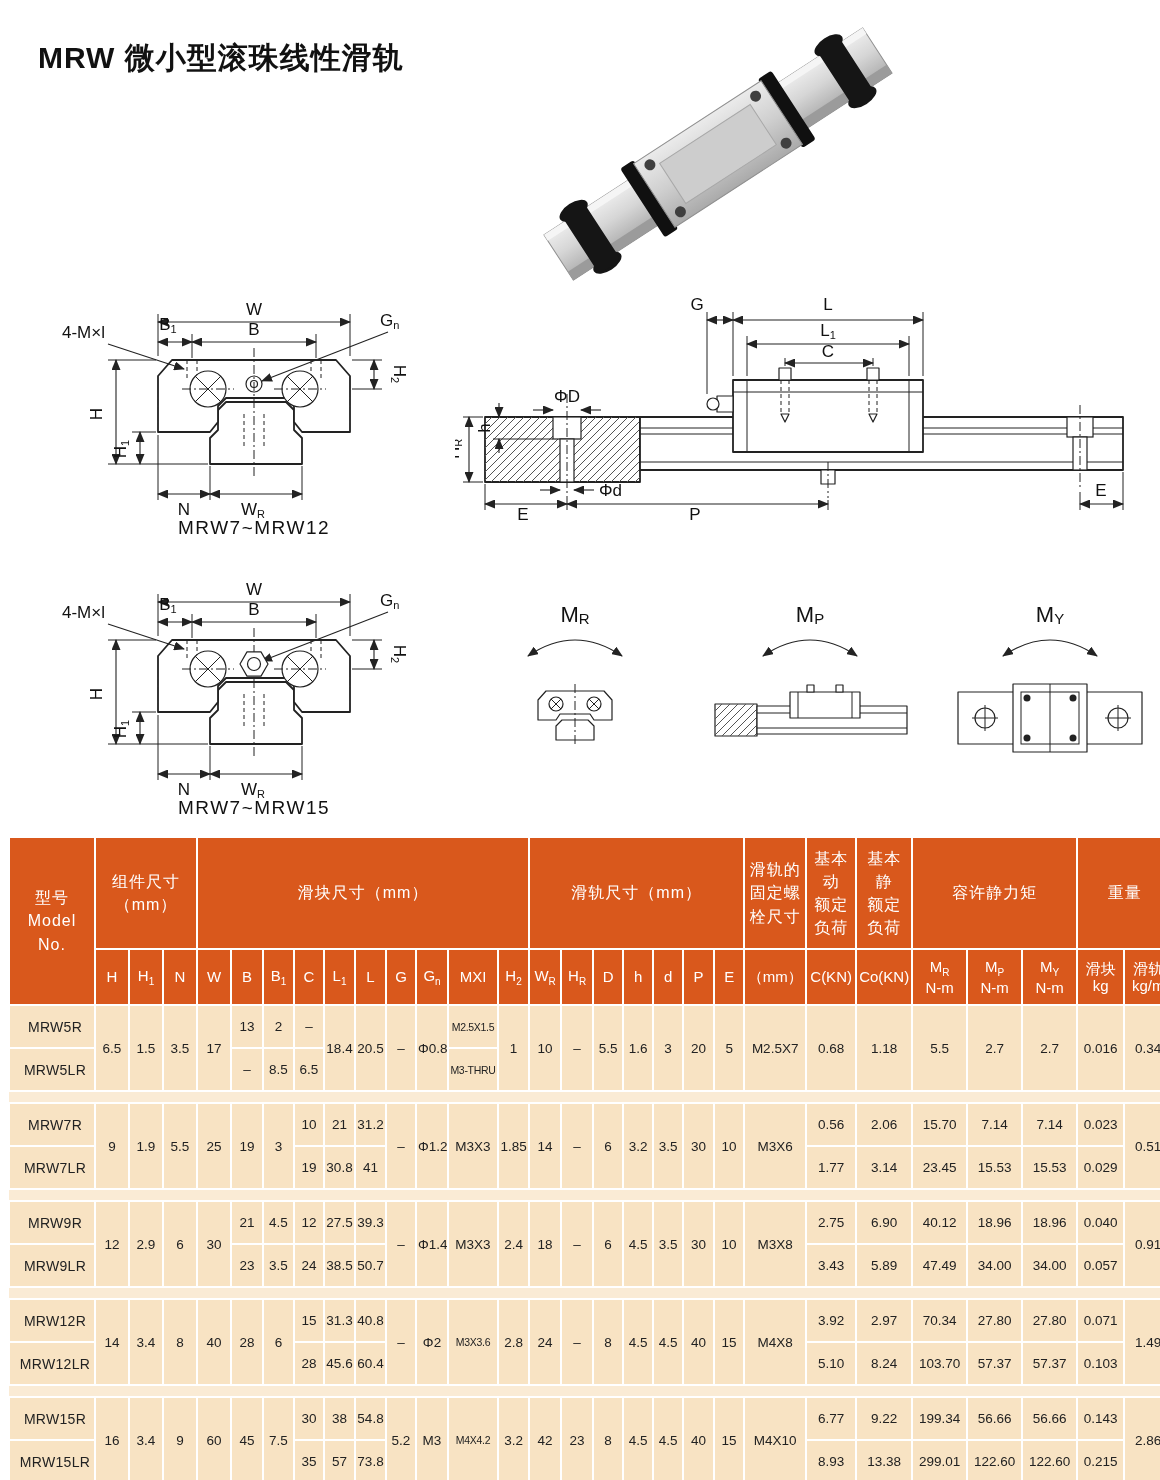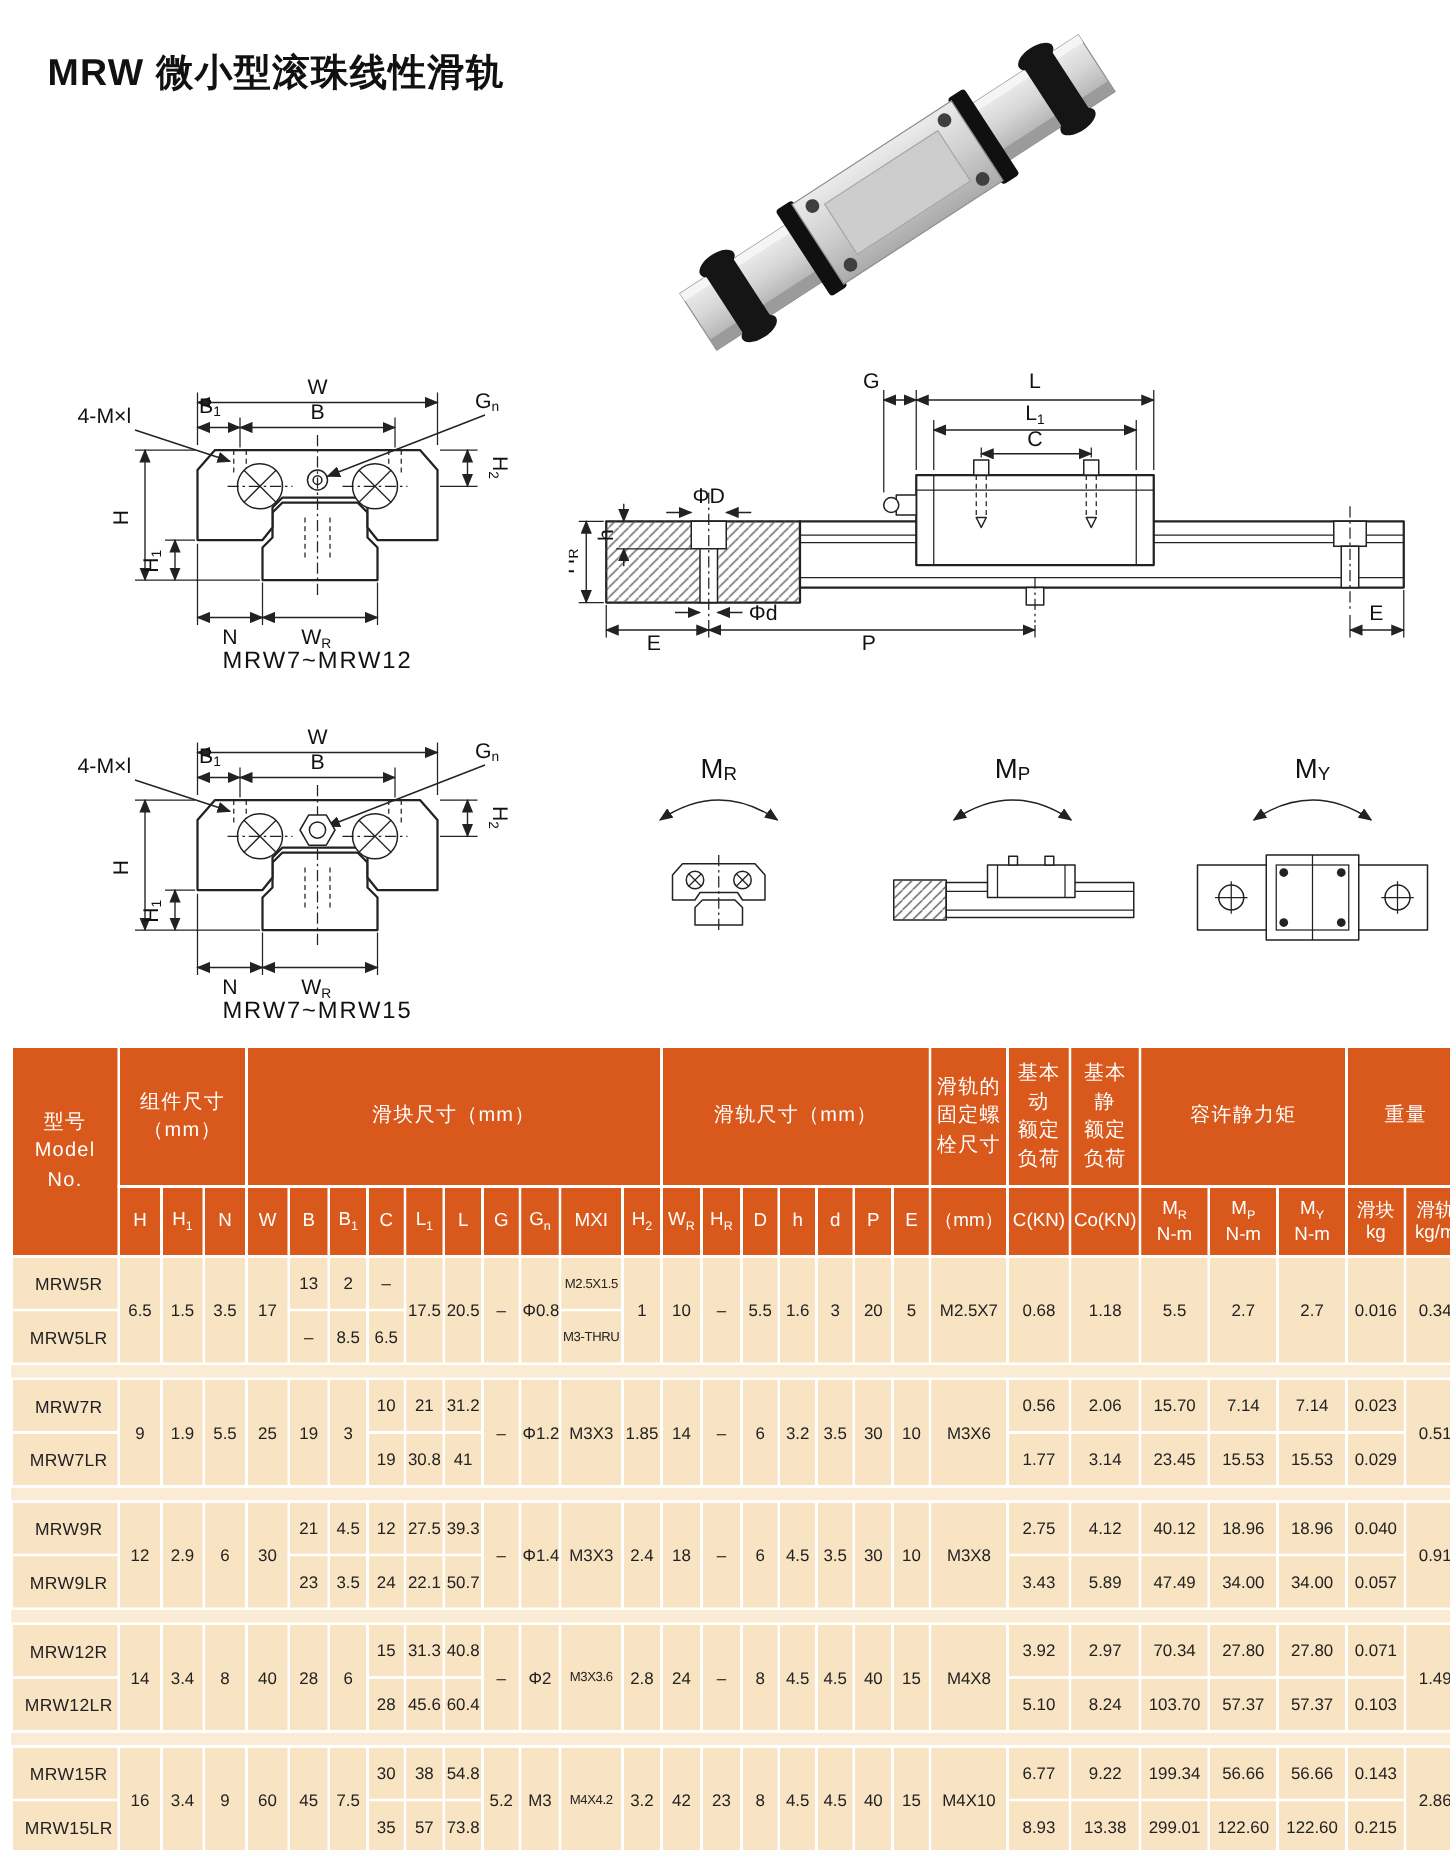--- a/index.html
+++ b/index.html
@@ -399,21 +399,21 @@
         <tbody>
           <tr>
             <td class="model">MRW5R</td>
             <td rowspan="2">6.5</td>
             <td rowspan="2">1.5</td>
             <td rowspan="2">3.5</td>
             <td rowspan="2">17</td>
             <td>13</td>
             <td>2</td>
             <td>–</td>
-            <td rowspan="2">17.5</td>
+            <td rowspan="2">18.4</td>
             <td rowspan="2">20.5</td>
             <td rowspan="2">–</td>
             <td rowspan="2">Φ0.8</td>
             <td class="small">M2.5X1.5</td>
             <td rowspan="2">1</td>
             <td rowspan="2">10</td>
             <td rowspan="2">–</td>
             <td rowspan="2">5.5</td>
             <td rowspan="2">1.6</td>
             <td rowspan="2">3</td>
@@ -501,33 +501,33 @@
             <td rowspan="2">2.4</td>
             <td rowspan="2">18</td>
             <td rowspan="2">–</td>
             <td rowspan="2">6</td>
             <td rowspan="2">4.5</td>
             <td rowspan="2">3.5</td>
             <td rowspan="2">30</td>
             <td rowspan="2">10</td>
             <td rowspan="2">M3X8</td>
             <td>2.75</td>
-            <td>4.12</td>
+            <td>6.90</td>
             <td>40.12</td>
             <td>18.96</td>
             <td>18.96</td>
             <td>0.040</td>
             <td rowspan="2">0.91</td>
           </tr>
           <tr>
             <td class="model">MRW9LR</td>
             <td>23</td>
             <td>3.5</td>
             <td>24</td>
-            <td>22.1</td>
+            <td>38.5</td>
             <td>50.7</td>
             <td>3.43</td>
             <td>5.89</td>
             <td>47.49</td>
             <td>34.00</td>
             <td>34.00</td>
             <td>0.057</td>
           </tr>
           <tr class="sep">
             <td colspan="29"></td>

